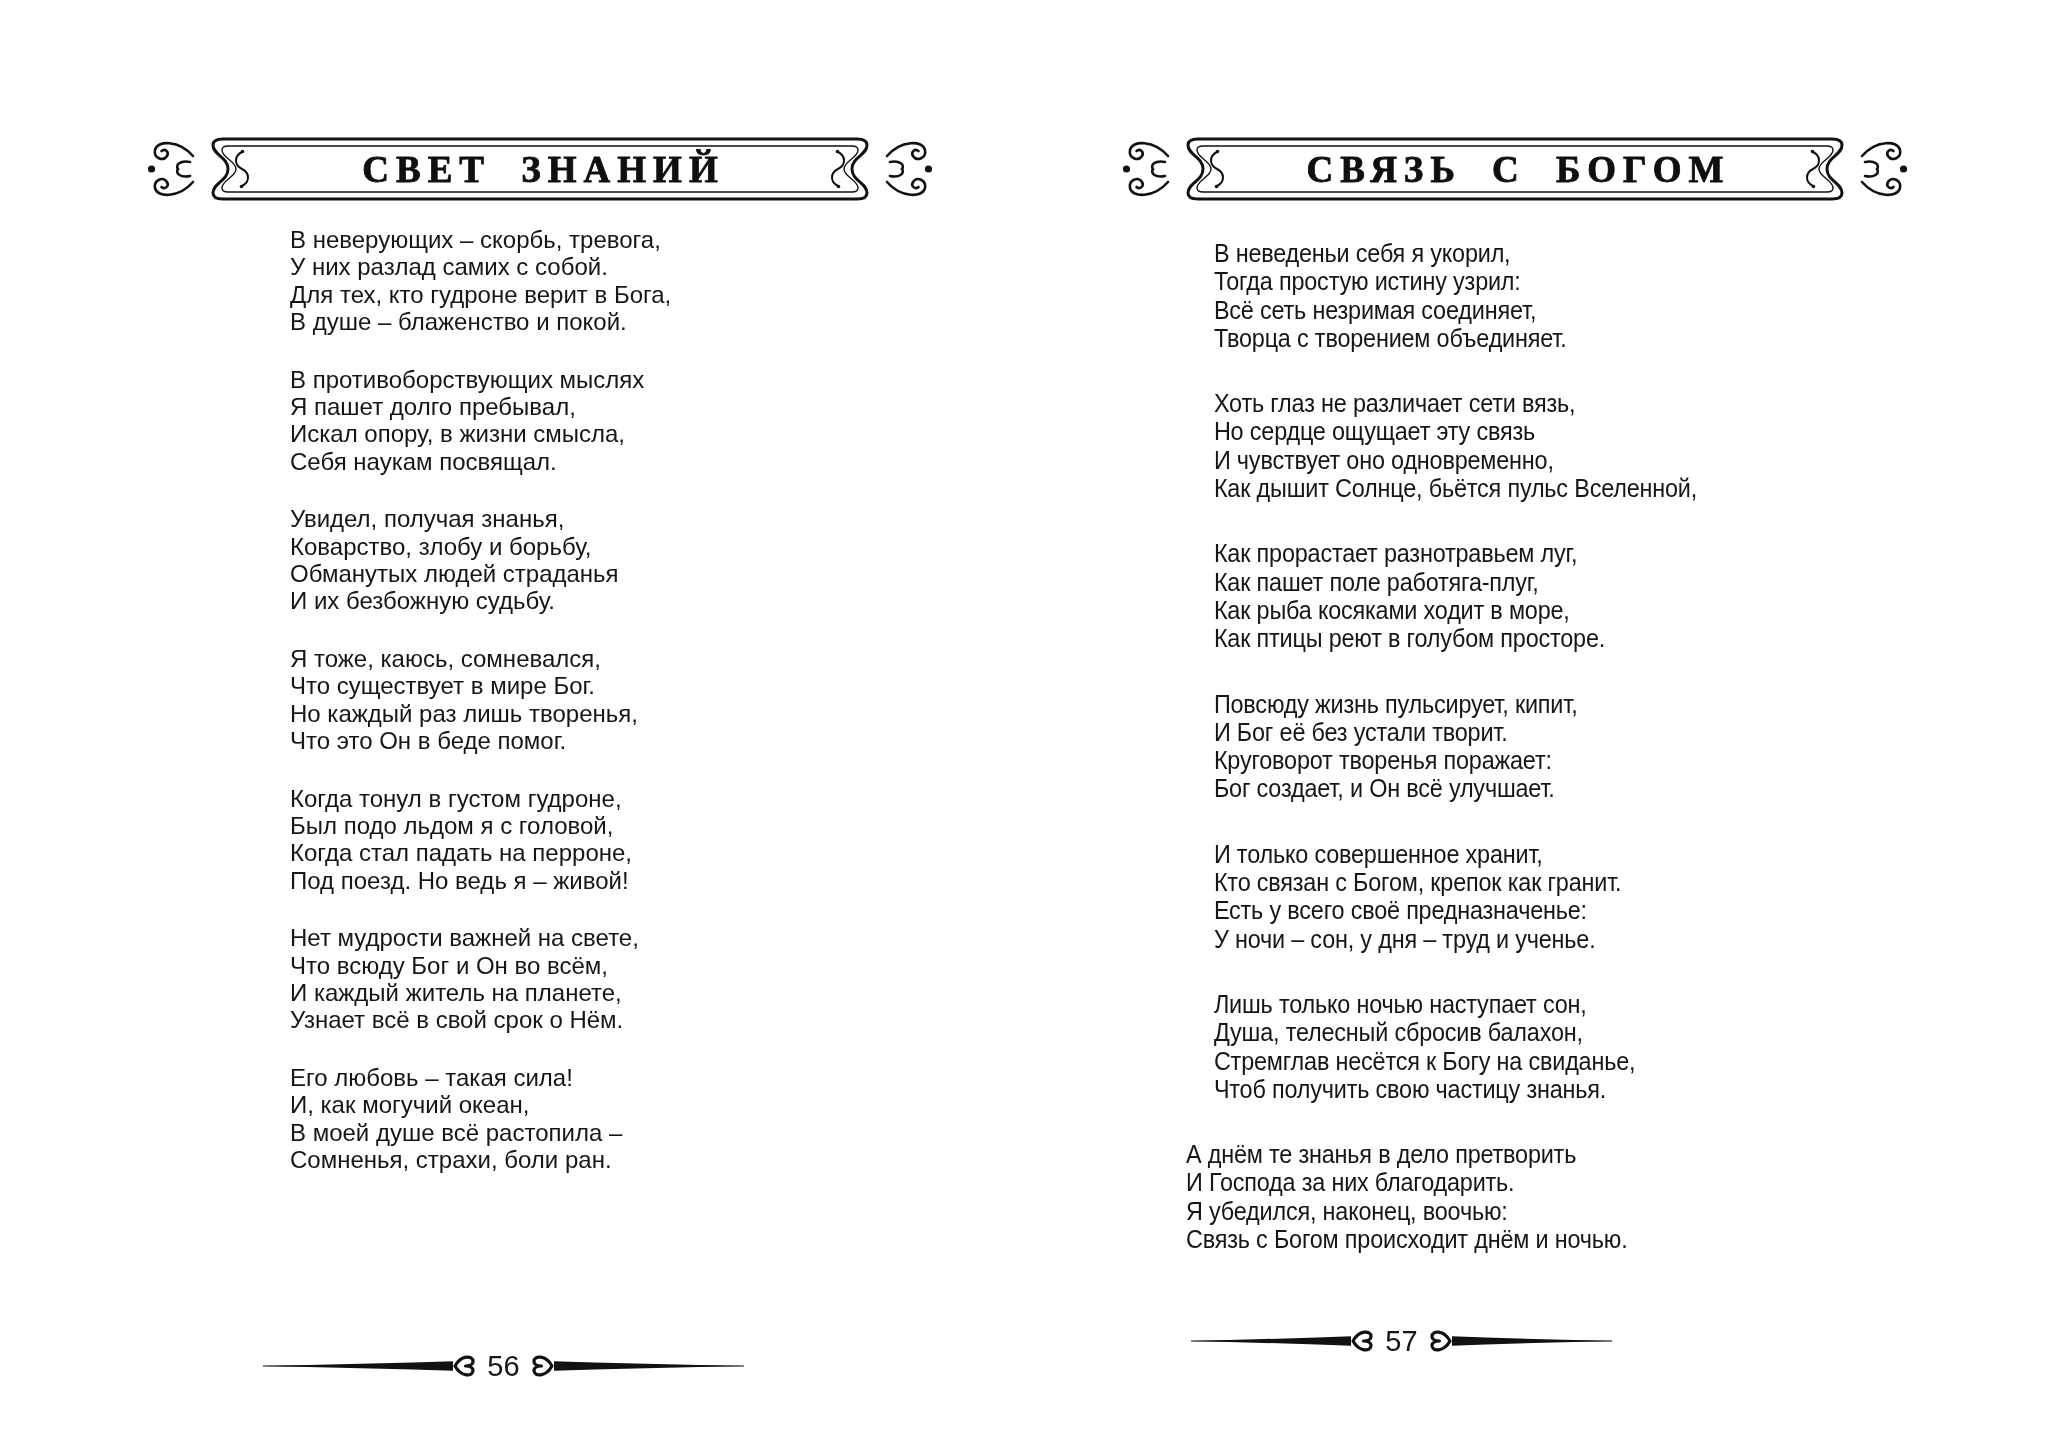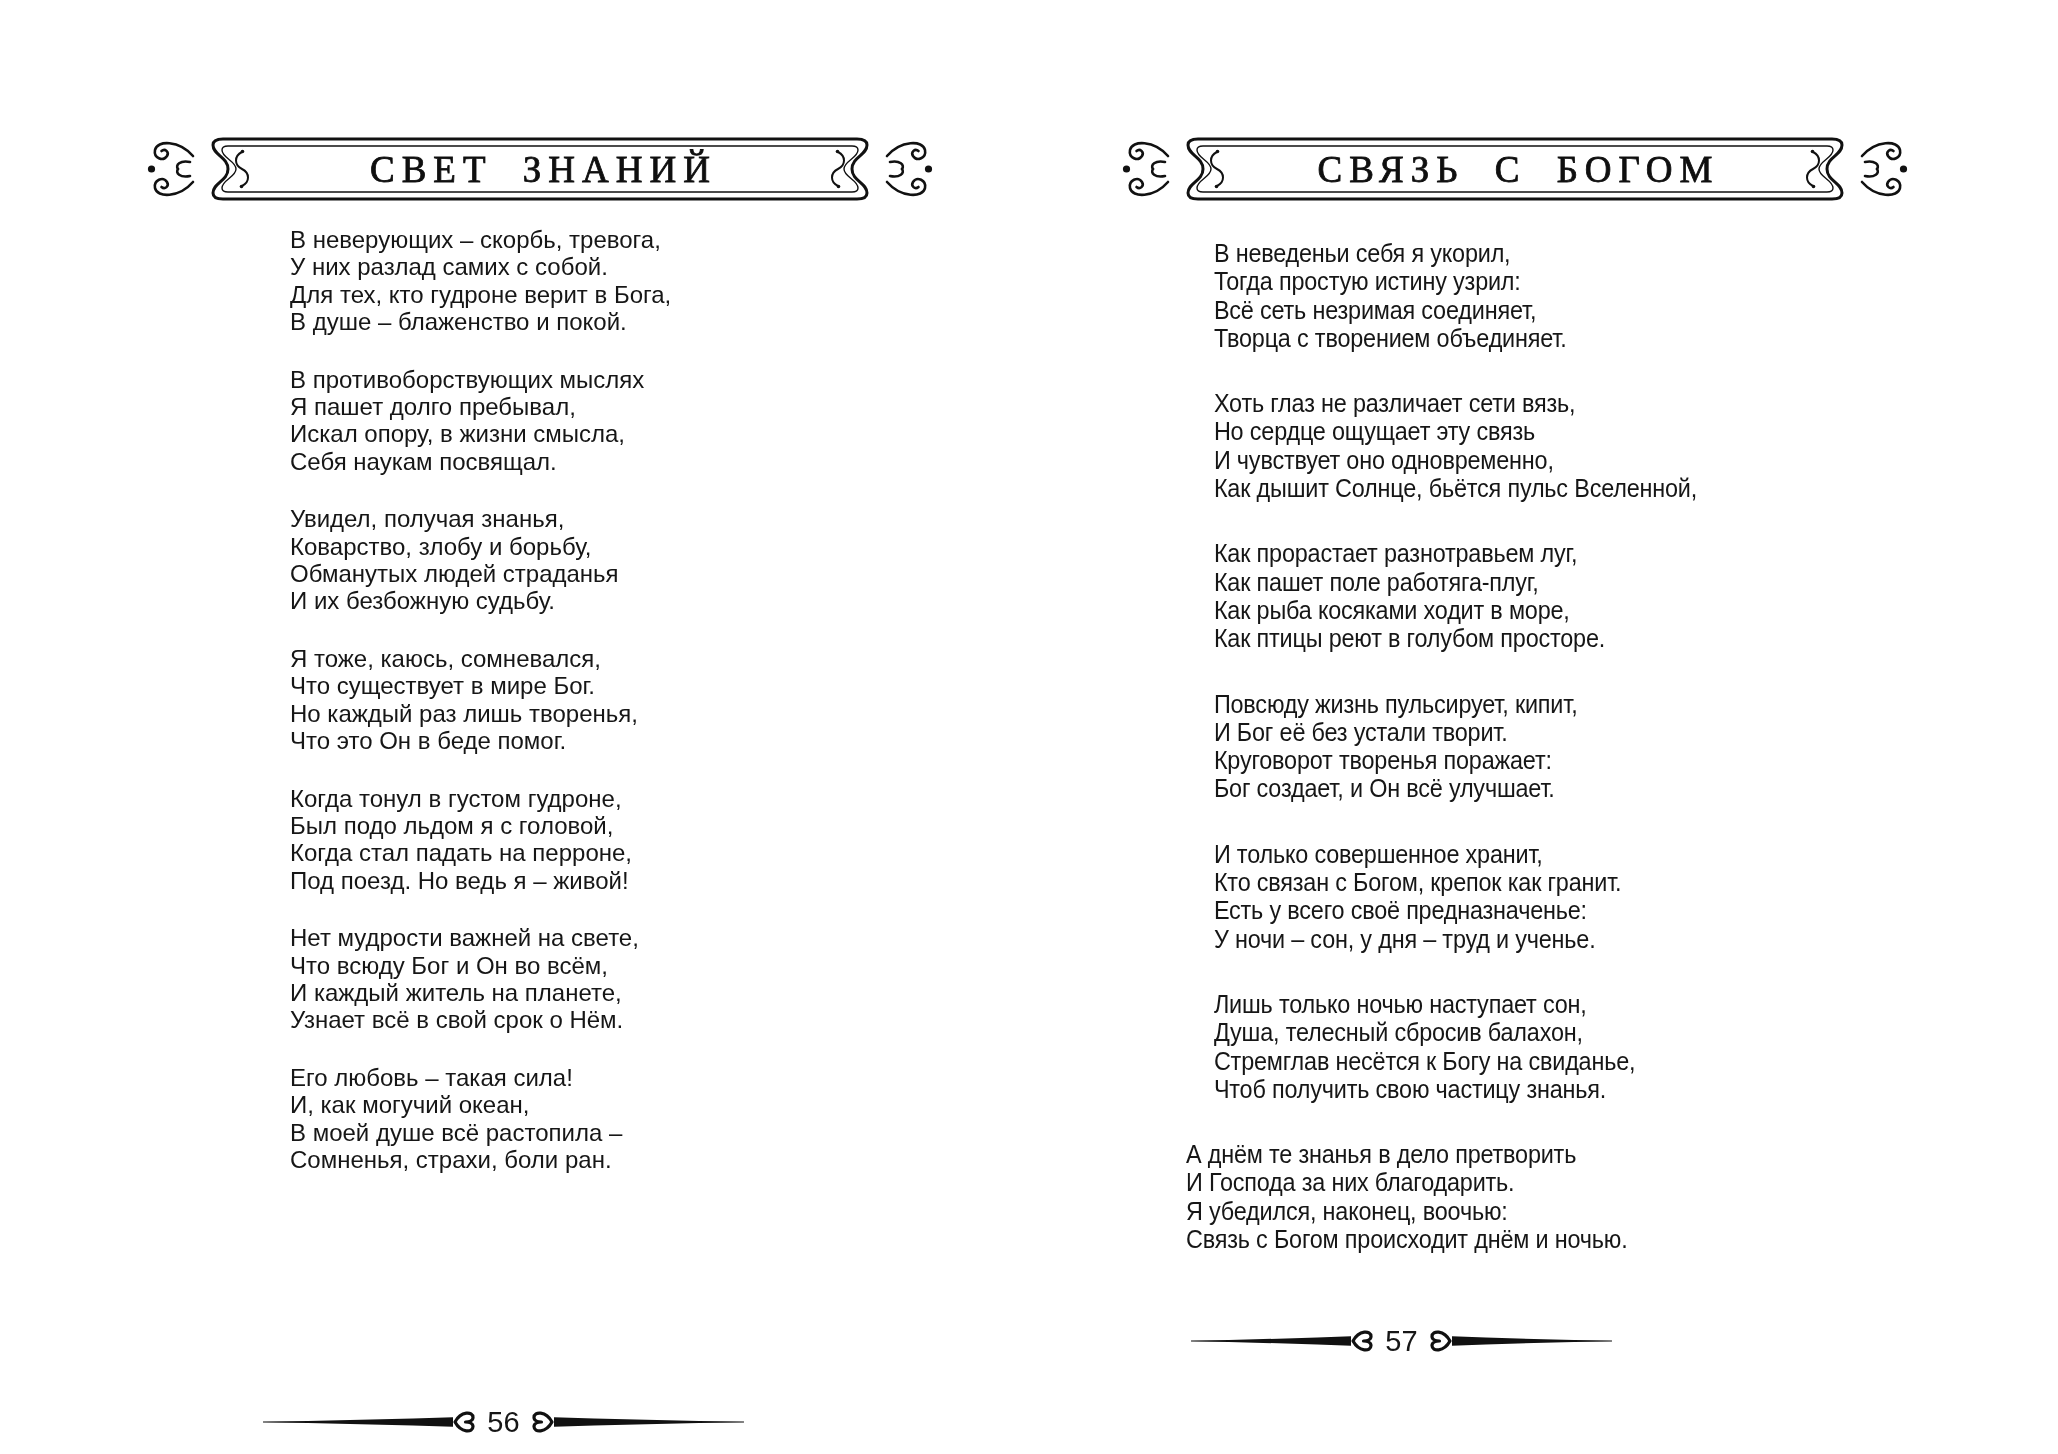--- a/index.html
+++ b/index.html
@@ -18,41 +18,41 @@
   .page--right .header{top:135px;left:91px}
   .flourish{width:50px;height:62px;flex:0 0 auto}
   .flourish--right{transform:scaleX(-1)}
   .plaque{
     position:relative;width:690px;height:68px;flex:0 0 auto;
     display:flex;align-items:center;justify-content:center;
   }
   .plaque > svg{position:absolute;left:0;top:0}
   .title{
     position:relative;
-    font-family:"Liberation Serif",serif;font-weight:400;
+    font-family:"Liberation Serif",serif;font-weight:700;
     font-size:37px;letter-spacing:7px;word-spacing:14px;
     color:#0f0f0f;-webkit-text-stroke:0.8px #0f0f0f;
     white-space:nowrap;padding-left:7px;
   }
 
   
   .poem{position:absolute}
   .page--left .poem{top:226px;left:290px;font-size:24px;line-height:27.4px}
   .page--right .poem{
     top:239px;left:157px;font-size:26px;line-height:28.3px;
     transform:scaleX(0.9);transform-origin:left top;letter-spacing:-0.2px;
   }
   .page--left  .stanza{margin-bottom:30px}
   .page--right .stanza{margin-bottom:37px;margin-left:31px}
   .page--right .poem .stanza:last-child{margin-left:0}
   .poem-line{white-space:nowrap}
 
   
   .footer{position:absolute;display:flex;align-items:center;height:38px}
-  .page--left  .footer{top:1403px;left:263px}
+  .page--left  .footer{top:1347px;left:263px}
   .page--right .footer{top:1322px;left:162px}
   .rule,.heart{display:block;flex:0 0 auto}
   .page-number{
     font-size:29px;line-height:38px;margin:0 10px;color:#161616;
     min-width:33px;text-align:center;
   }
 </style>
 </head>
 <body>
 

